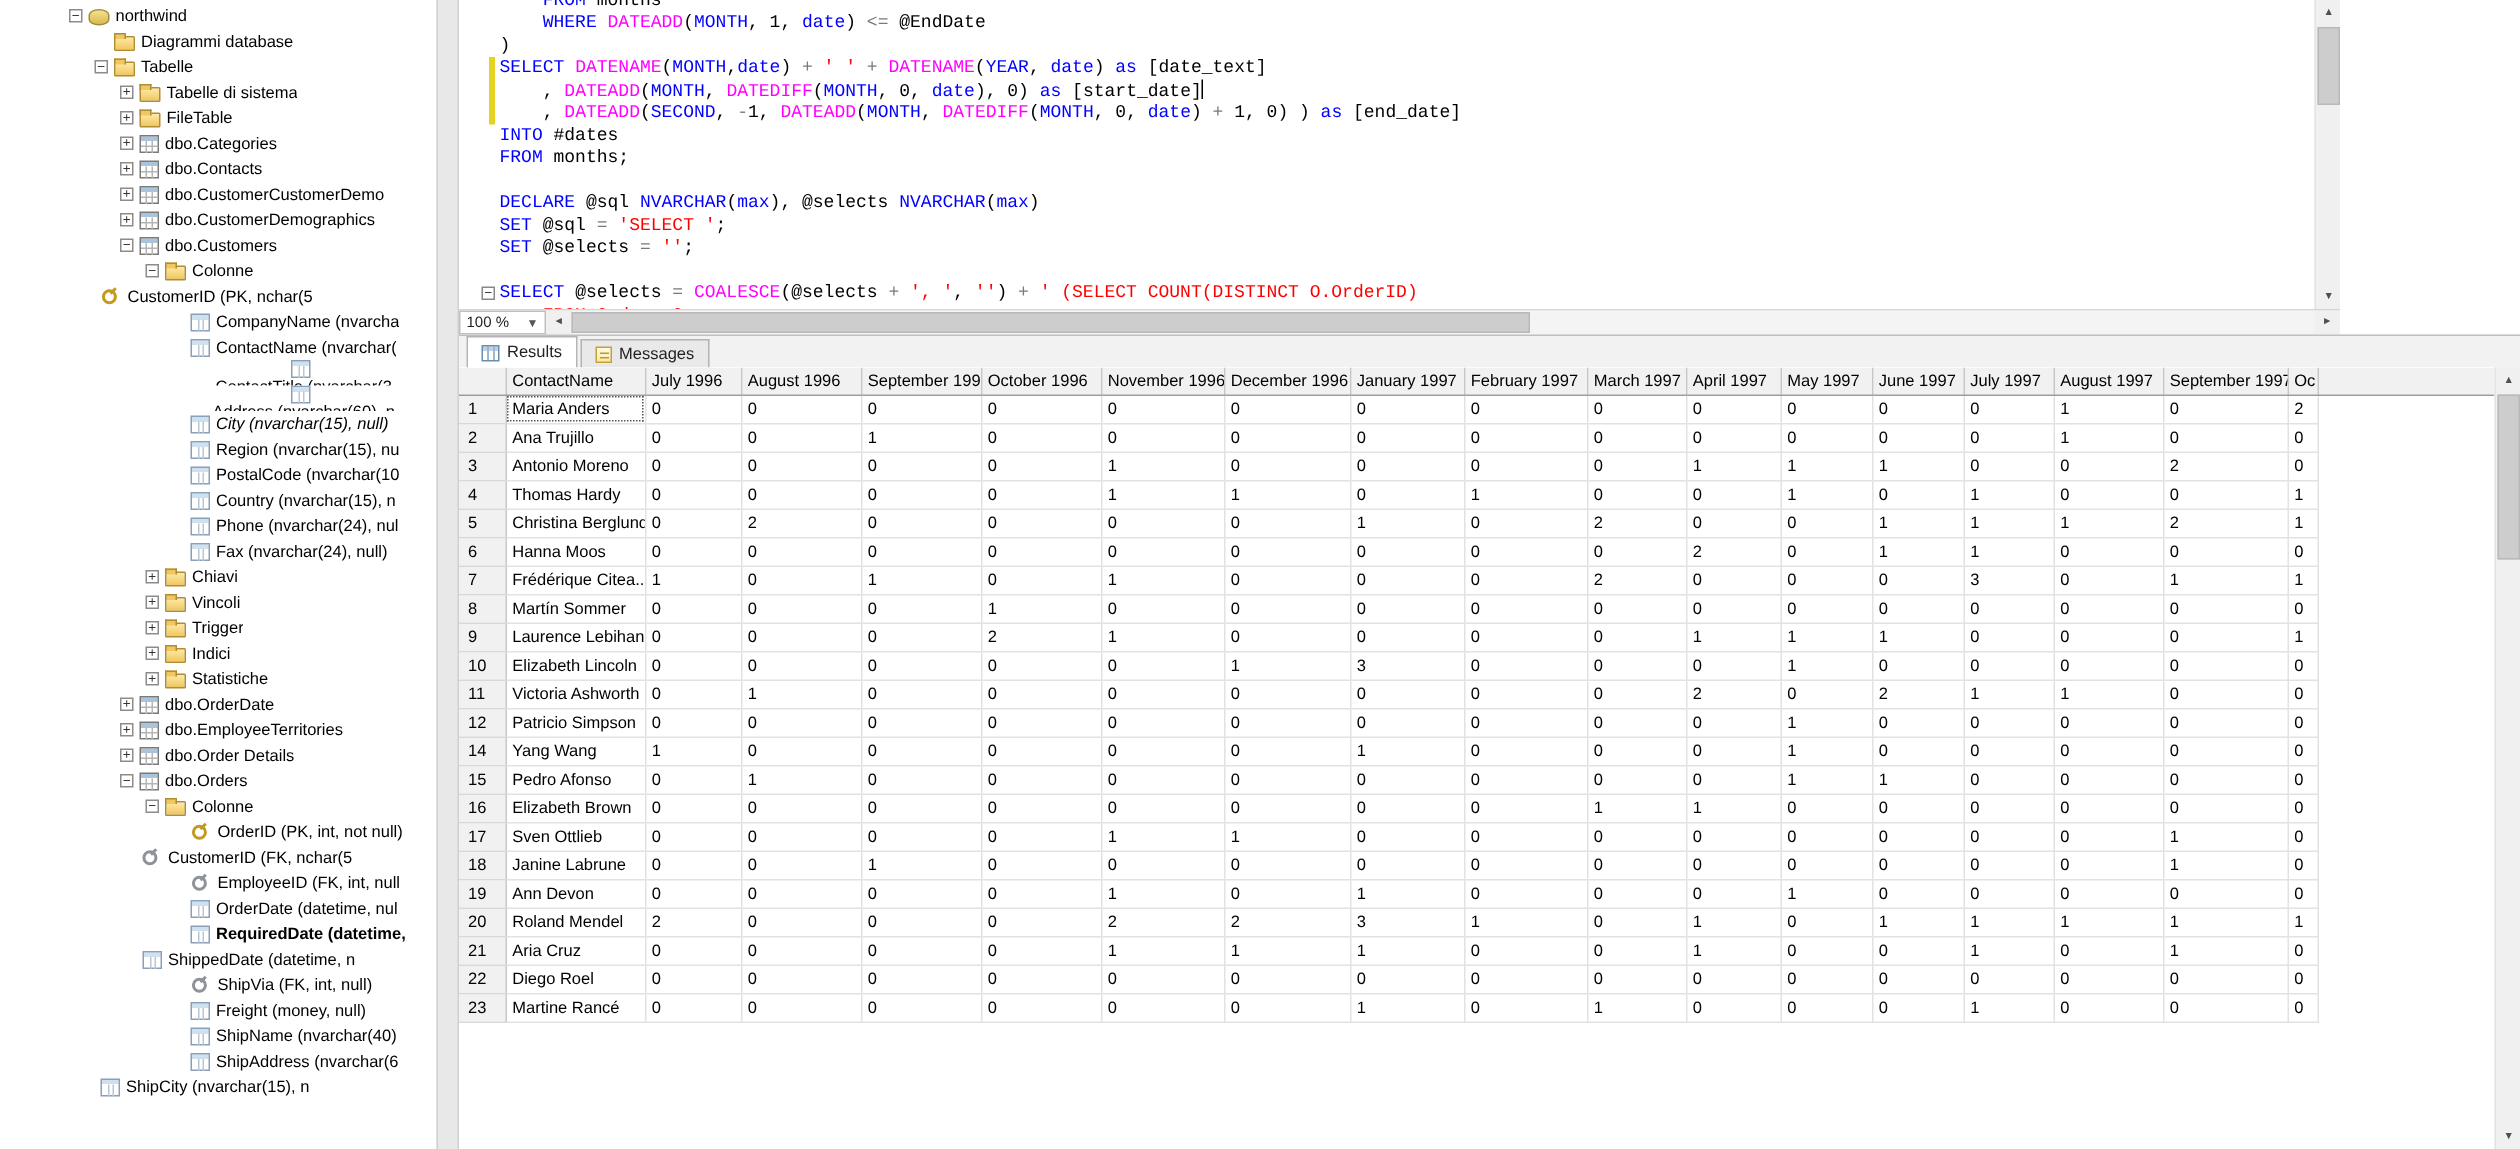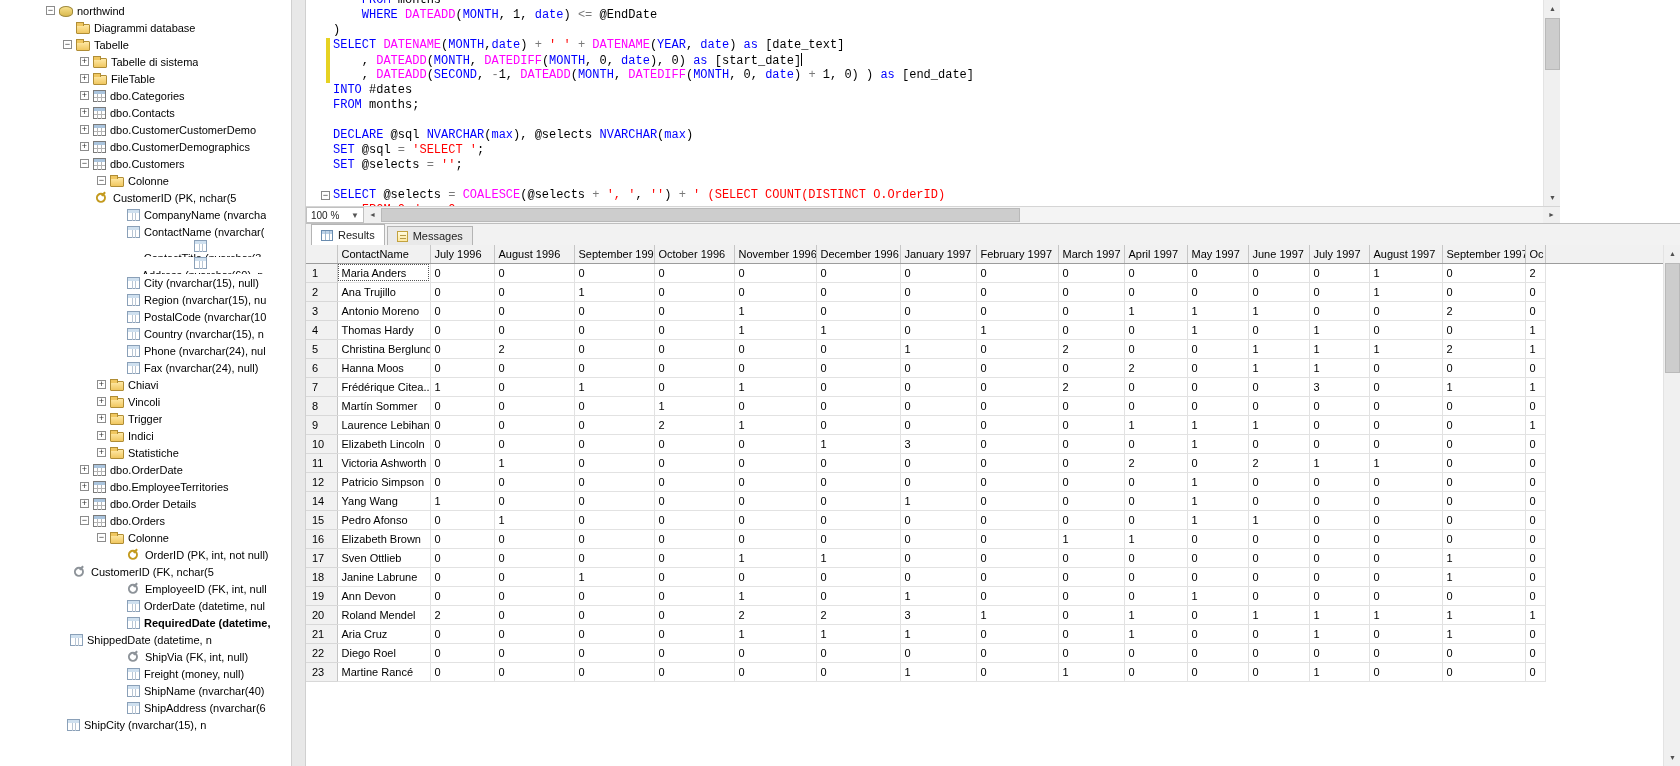--- a/index.html
+++ b/index.html
@@ -170,21 +170,21 @@
       <div class="tree-row" style="padding-left: 80px;">
         <span class="exp">−</span>
         <span class="ti ti-table"></span>
         <span class="tree-label">dbo.Customers</span>
       </div>
       <div class="tree-row" style="padding-left: 97px;">
         <span class="exp">−</span>
         <span class="ti ti-folder"></span>
         <span class="tree-label">Colonne</span>
       </div>
-      <div class="tree-row" style="padding-left: 82px;">
+      <div class="tree-row" style="padding-left: 54px;">
         <span class="exp-spacer"></span>
         <span class="ti ti-key"></span>
         <span class="tree-label">CustomerID (PK, nchar(5</span>
       </div>
       <div class="tree-row" style="padding-left: 114px;">
         <span class="exp-spacer"></span>
         <span class="ti ti-column"></span>
         <span class="tree-label">CompanyName (nvarcha</span>
       </div>
       <div class="tree-row" style="padding-left: 114px;">
@@ -195,21 +195,21 @@
       <div class="tree-row" style="padding-left: 114px; flex-direction: column;">
         <span class="exp-spacer"></span>
         <span class="ti ti-column"></span>
         <span class="tree-label">ContactTitle (nvarchar(3</span>
       </div>
       <div class="tree-row" style="padding-left: 114px; flex-direction: column;">
         <span class="exp-spacer"></span>
         <span class="ti ti-column"></span>
         <span class="tree-label">Address (nvarchar(60), n</span>
       </div>
-      <div class="tree-row" style="padding-left: 114px;">
+      <div class="tree-row" style="padding-left: 114px; font-style: italic;">
         <span class="exp-spacer"></span>
         <span class="ti ti-column"></span>
         <span class="tree-label">City (nvarchar(15), null)</span>
       </div>
       <div class="tree-row" style="padding-left: 114px;">
         <span class="exp-spacer"></span>
         <span class="ti ti-column"></span>
         <span class="tree-label">Region (nvarchar(15), nu</span>
       </div>
       <div class="tree-row" style="padding-left: 114px;">
@@ -280,41 +280,41 @@
       <div class="tree-row" style="padding-left: 97px;">
         <span class="exp">−</span>
         <span class="ti ti-folder"></span>
         <span class="tree-label">Colonne</span>
       </div>
       <div class="tree-row" style="padding-left: 114px;">
         <span class="exp-spacer"></span>
         <span class="ti ti-key"></span>
         <span class="tree-label">OrderID (PK, int, not null)</span>
       </div>
-      <div class="tree-row" style="padding-left: 60px;">
+      <div class="tree-row" style="padding-left: 81px;">
         <span class="exp-spacer"></span>
         <span class="ti ti-key ti-key-silver"></span>
         <span class="tree-label">CustomerID (FK, nchar(5</span>
       </div>
       <div class="tree-row" style="padding-left: 114px;">
         <span class="exp-spacer"></span>
         <span class="ti ti-key ti-key-silver"></span>
         <span class="tree-label">EmployeeID (FK, int, null</span>
       </div>
       <div class="tree-row" style="padding-left: 114px;">
         <span class="exp-spacer"></span>
         <span class="ti ti-column"></span>
         <span class="tree-label">OrderDate (datetime, nul</span>
       </div>
       <div class="tree-row" style="padding-left: 114px; font-weight: bold;">
         <span class="exp-spacer"></span>
         <span class="ti ti-column"></span>
         <span class="tree-label">RequiredDate (datetime,</span>
       </div>
-      <div class="tree-row" style="padding-left: 57px;">
+      <div class="tree-row" style="padding-left: 82px;">
         <span class="exp-spacer"></span>
         <span class="ti ti-column"></span>
         <span class="tree-label">ShippedDate (datetime, n</span>
       </div>
       <div class="tree-row" style="padding-left: 114px;">
         <span class="exp-spacer"></span>
         <span class="ti ti-key ti-key-silver"></span>
         <span class="tree-label">ShipVia (FK, int, null)</span>
       </div>
       <div class="tree-row" style="padding-left: 114px;">

